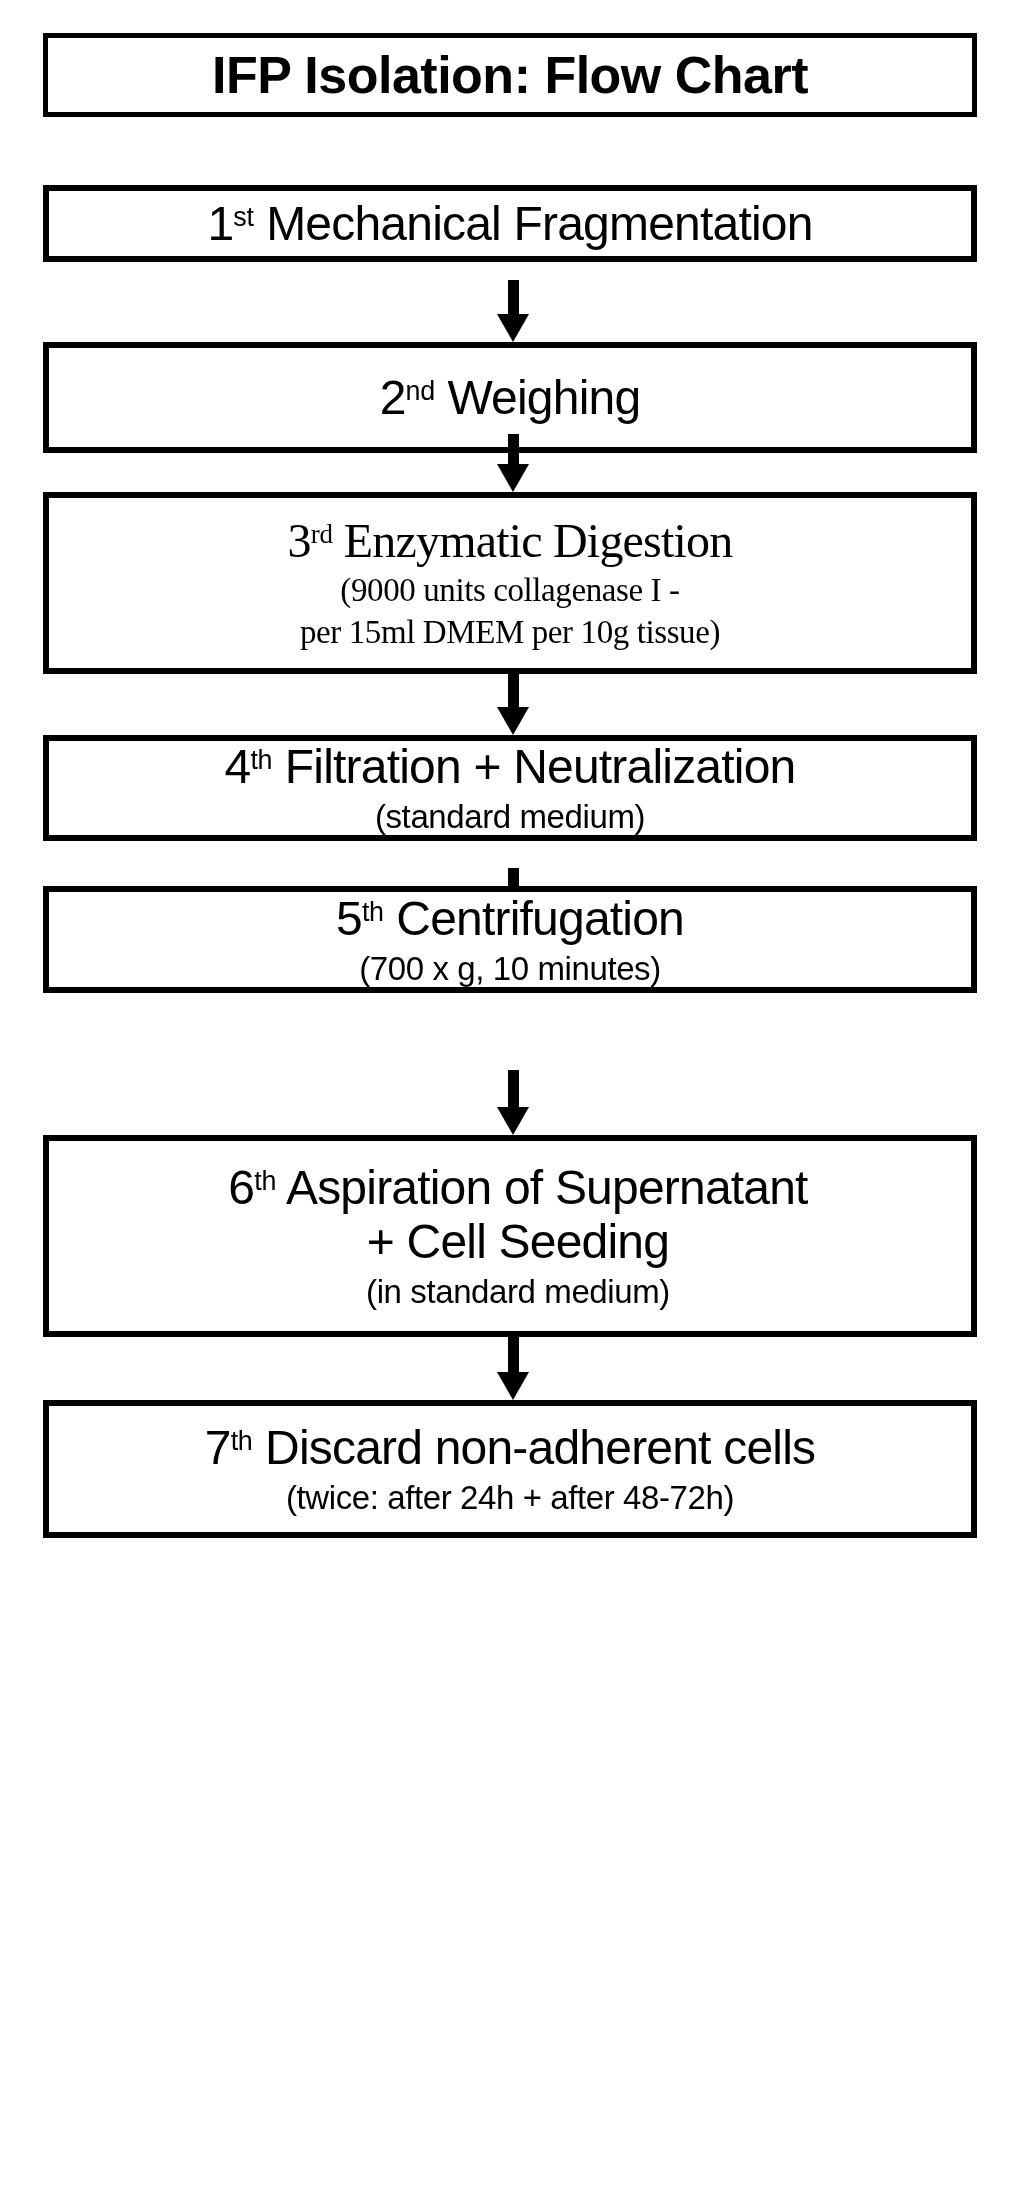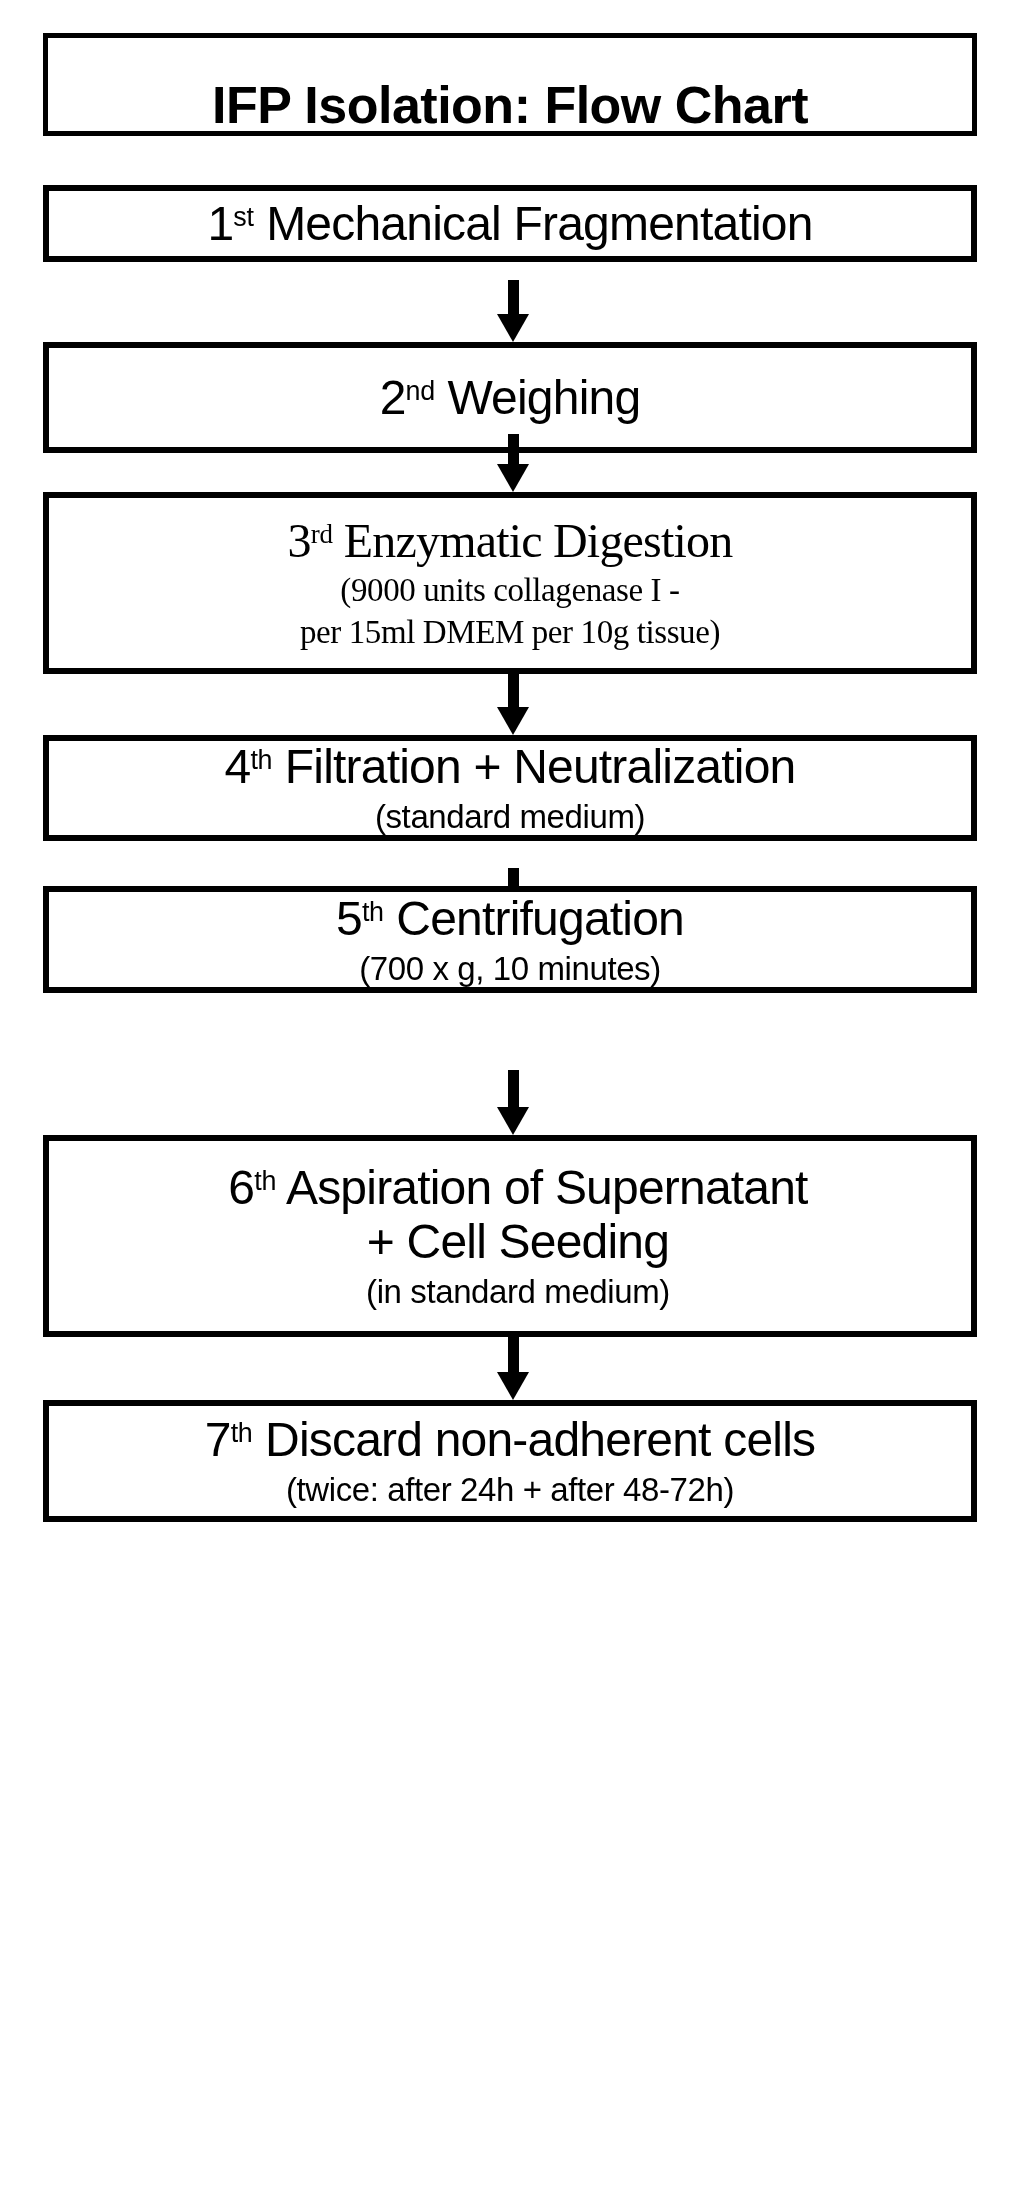--- a/index.html
+++ b/index.html
@@ -36,23 +36,22 @@
     flex-direction: column;
     align-items: center;
     justify-content: center;
     text-align: center;
     line-height: 1.0;
   }
 
   
   .title-box {
     top: 33px;
-    height: 103px;
+    height: 84px;
     border-width: 5px;
-    justify-content: flex-end;
   }
   .title-text {
     font-weight: bold;
     font-size: 52px;
     font-stretch: condensed;
     letter-spacing: -0.5px;
     white-space: nowrap;
   }
 
   
@@ -87,21 +86,21 @@
     margin-top: 6px;
   }
 
   
   #node-1 { top: 185px;  height: 77px;  }
   #node-2 { top: 342px;  height: 111px;  }
   #node-3 { top: 492px;  height: 182px; font-family: Liberation Serif, serif; }
   #node-4 { top: 735px;  height: 106px; }
   #node-5 { top: 886px;  height: 107px; }
   #node-6 { top: 1135px; height: 202px; padding-left: 16px; }
-  #node-7 { top: 1400px; height: 122px; }
+  #node-7 { top: 1400px; height: 138px; }
 
   
   .arrow {
     position: absolute;
     left: 497px;             
     width: 32px;
     display: block;
   }
   .arrow .shaft {
     position: absolute;

